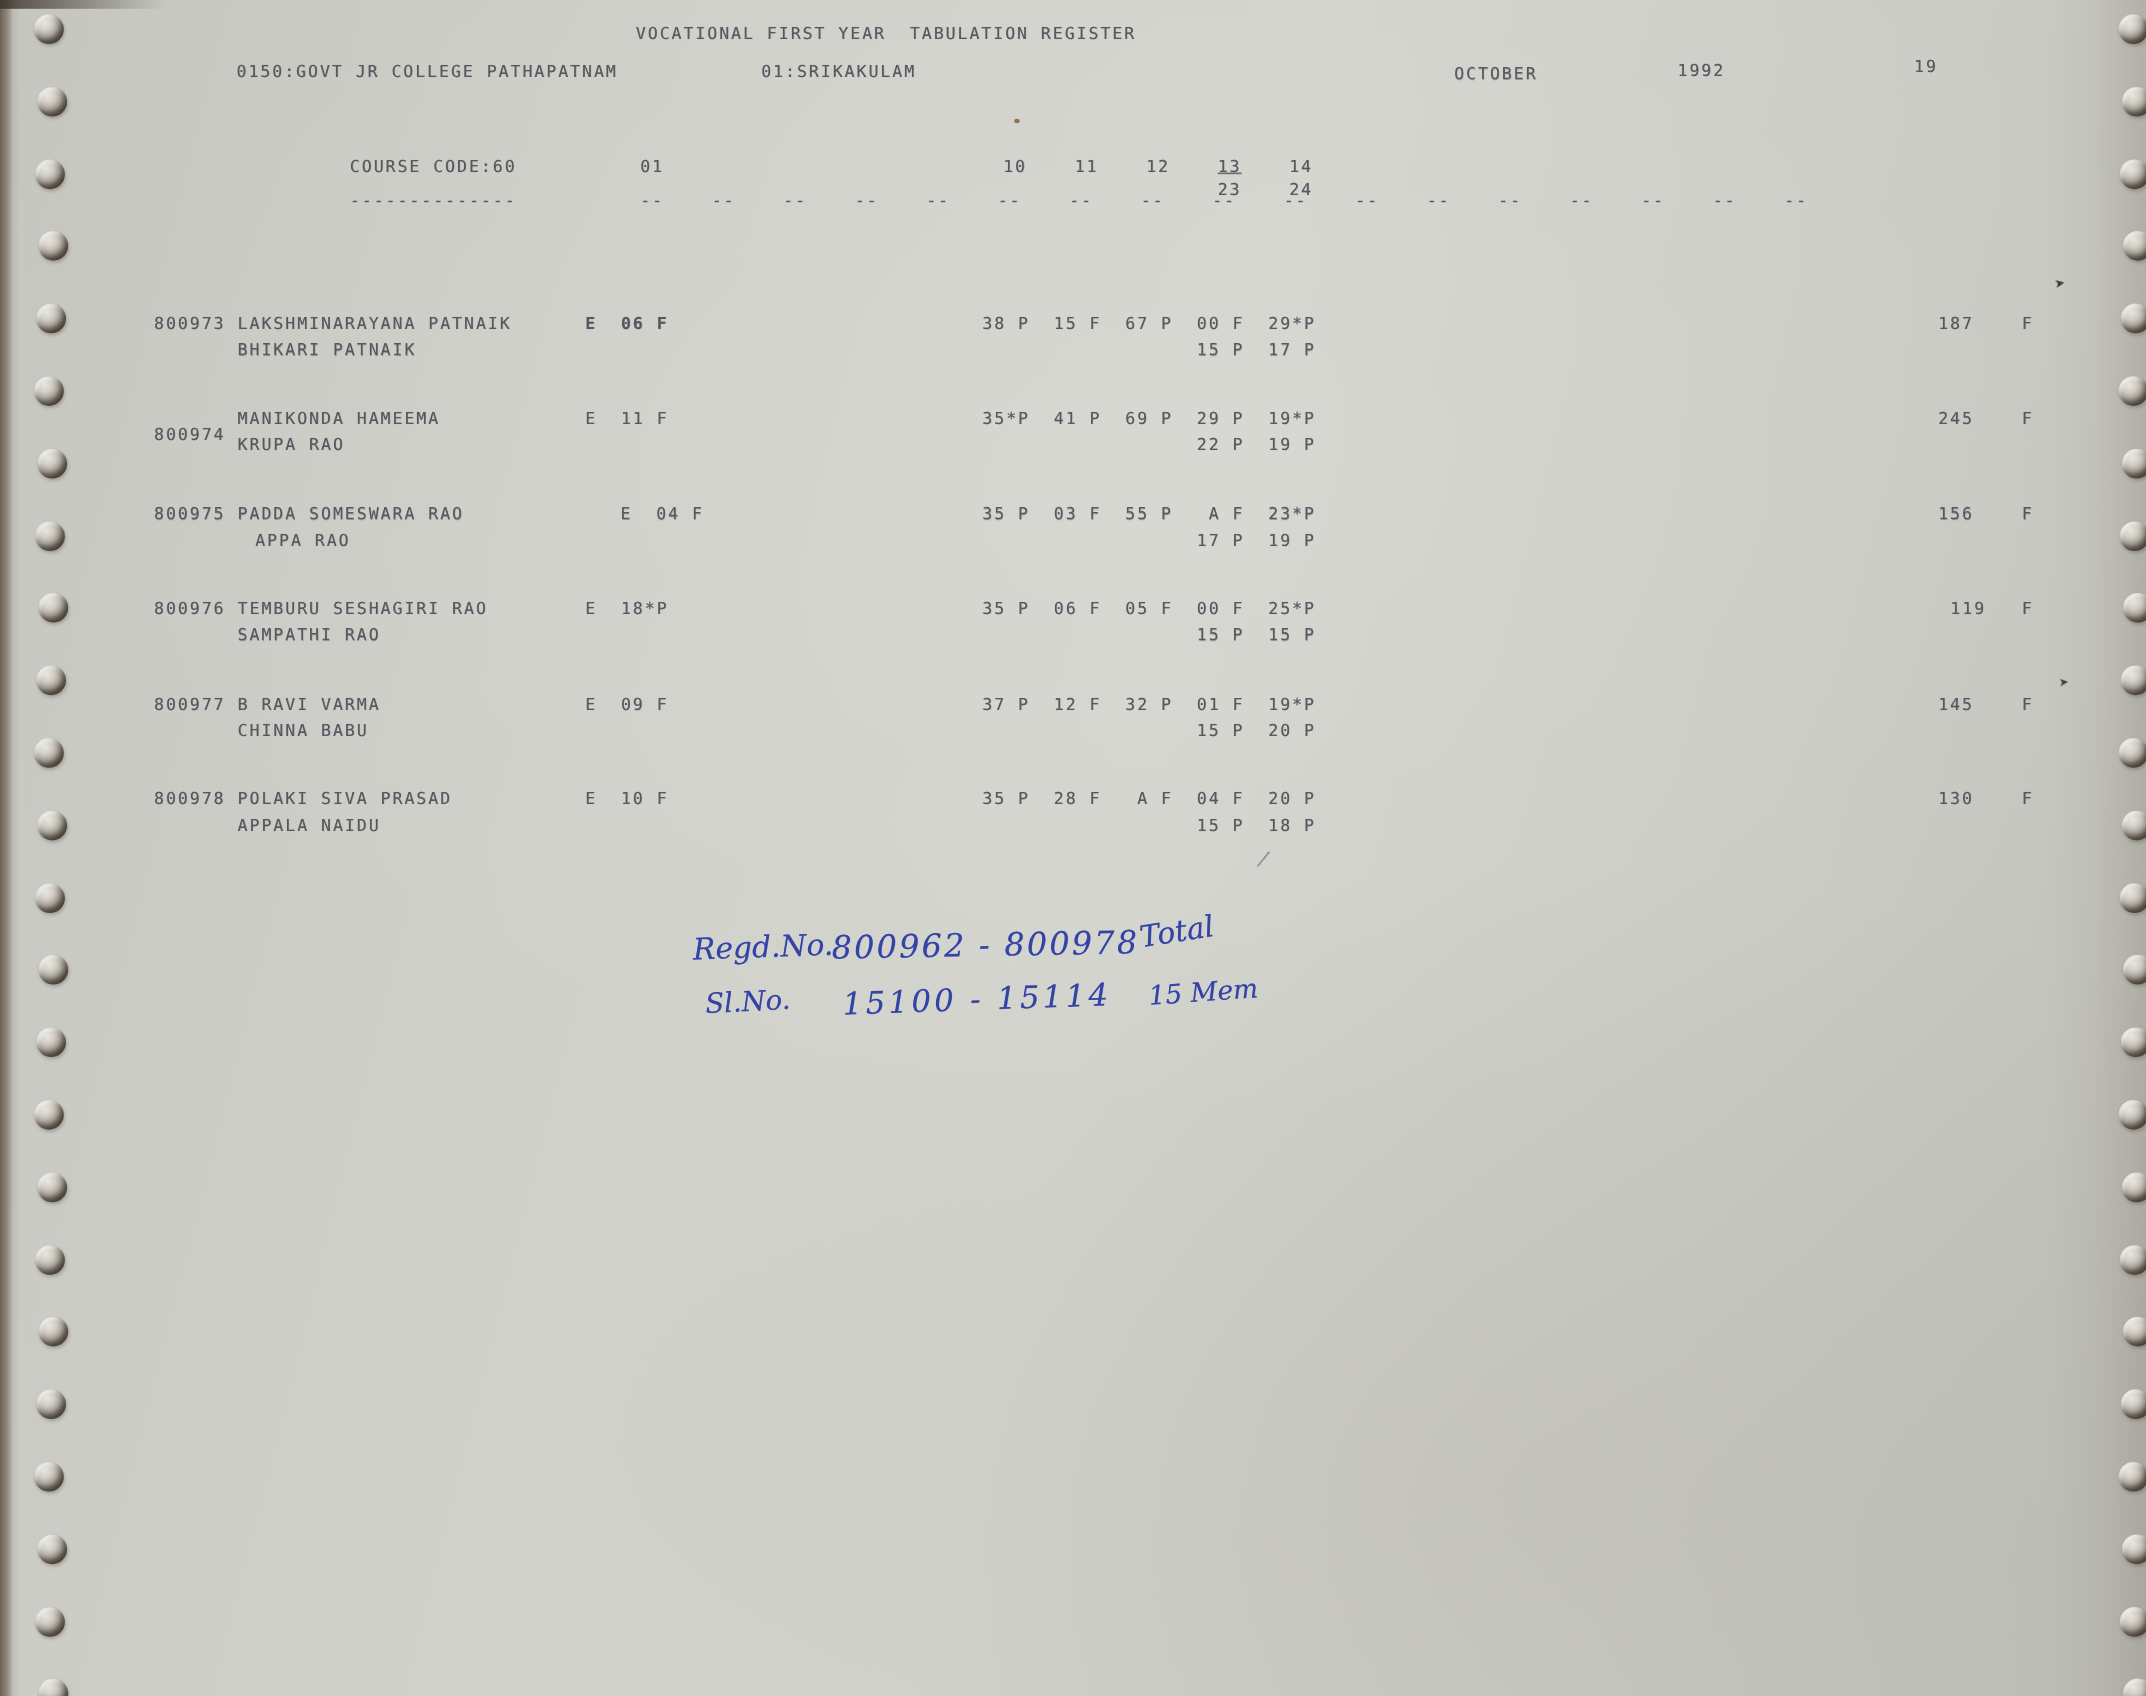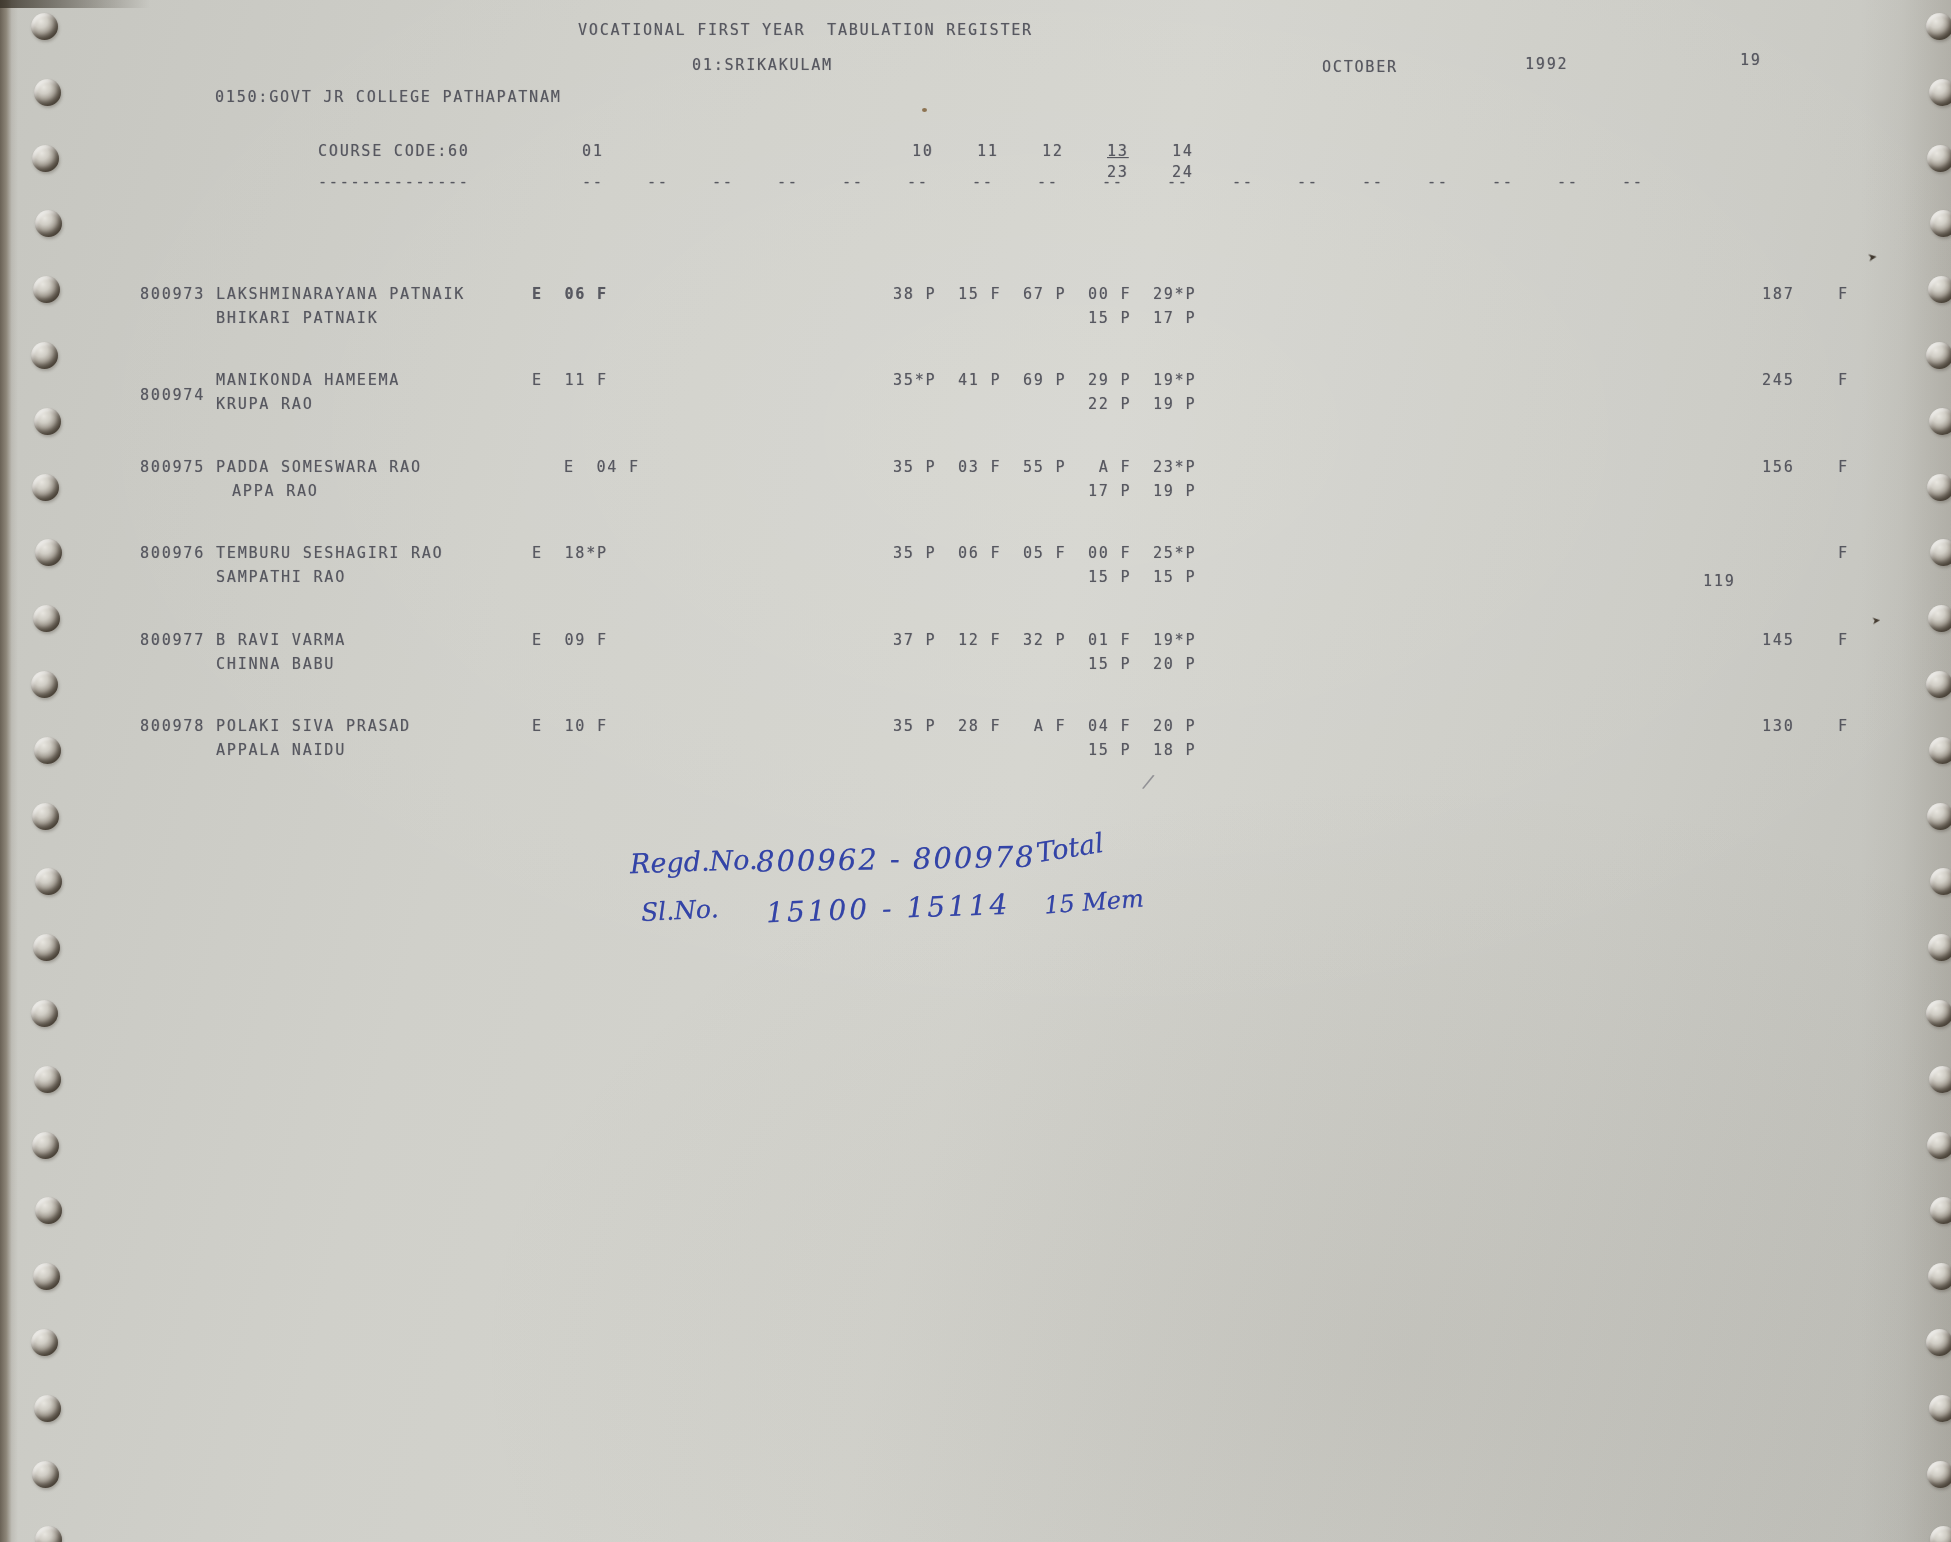--- a/index.html
+++ b/index.html
@@ -98,21 +98,21 @@
       <div class="hole" style="left: 1927px; top: 1131.6px;"></div>
       <div class="hole" style="left: 1930px; top: 1197.4px;"></div>
       <div class="hole" style="left: 1928px; top: 1263.2px;"></div>
       <div class="hole" style="left: 1926px; top: 1329px;"></div>
       <div class="hole" style="left: 1929px; top: 1394.8px;"></div>
       <div class="hole" style="left: 1927px; top: 1460.6px;"></div>
       <div class="hole" style="left: 1930px; top: 1526.4px;"></div>
     </div>
 
   <pre class="print" style="left:578px;  top:18px;">VOCATIONAL FIRST YEAR  TABULATION REGISTER</pre>
-  <pre class="print" style="left:215px;  top:53px;margin-top:32px;">0150:GOVT JR COLLEGE PATHAPATNAM</pre>
+  <pre class="print" style="left:215px;  top:53px;">0150:GOVT JR COLLEGE PATHAPATNAM</pre>
   <pre class="print" style="left:692px;  top:53px;">01:SRIKAKULAM</pre>
   <pre class="print" style="left:1322px; top:55px;">OCTOBER</pre>
   <pre class="print" style="left:1525px; top:52px;">1992</pre>
   <pre class="print" style="left:1740px; top:48px;">19</pre>
 
   <pre class="print" style="left:318px; top:139px;">COURSE CODE:60</pre>
   <div id="col-headers">
       <pre class="print" style="left: 582px; top: 139px;">01</pre>
       <pre class="print" style="left: 912px; top: 139px;">10</pre>
       <pre class="print" style="left: 977px; top: 139px;">11</pre>
@@ -174,21 +174,21 @@
         <pre class="print" style="left: 1762px; top: 454.8px;">156</pre>
         <pre class="print" style="left: 1838px; top: 454.8px;">F</pre>
       </div>
       <div>
         <pre class="print" style="left: 140px; top: 541.2px;">800976</pre>
         <pre class="print" style="left: 216px; top: 541.2px;">TEMBURU SESHAGIRI RAO</pre>
         <pre class="print" style="left: 216px; top: 565.2px;">SAMPATHI RAO</pre>
         <pre class="print" style="left: 532px; top: 541.2px;">E  18*P</pre>
         <pre class="print" style="left: 893px; top: 541.2px;">35 P  06 F  05 F  00 F  25*P</pre>
         <pre class="print" style="left: 1087.94px; top: 565.2px;">15 P  15 P</pre>
-        <pre class="print" style="left: 1703px; top: 541.2px; margin-top: 28px;">119</pre>
+        <pre class="print" style="left: 1773px; top: 541.2px;">119</pre>
         <pre class="print" style="left: 1838px; top: 541.2px;">F</pre>
       </div>
       <div>
         <pre class="print" style="left: 140px; top: 627.6px;">800977</pre>
         <pre class="print" style="left: 216px; top: 627.6px;">B RAVI VARMA</pre>
         <pre class="print" style="left: 216px; top: 651.6px;">CHINNA BABU</pre>
         <pre class="print" style="left: 532px; top: 627.6px;">E  09 F</pre>
         <pre class="print" style="left: 893px; top: 627.6px;">37 P  12 F  32 P  01 F  19*P</pre>
         <pre class="print" style="left: 1087.94px; top: 651.6px;">15 P  20 P</pre>
         <pre class="print" style="left: 1762px; top: 627.6px;">145</pre>

